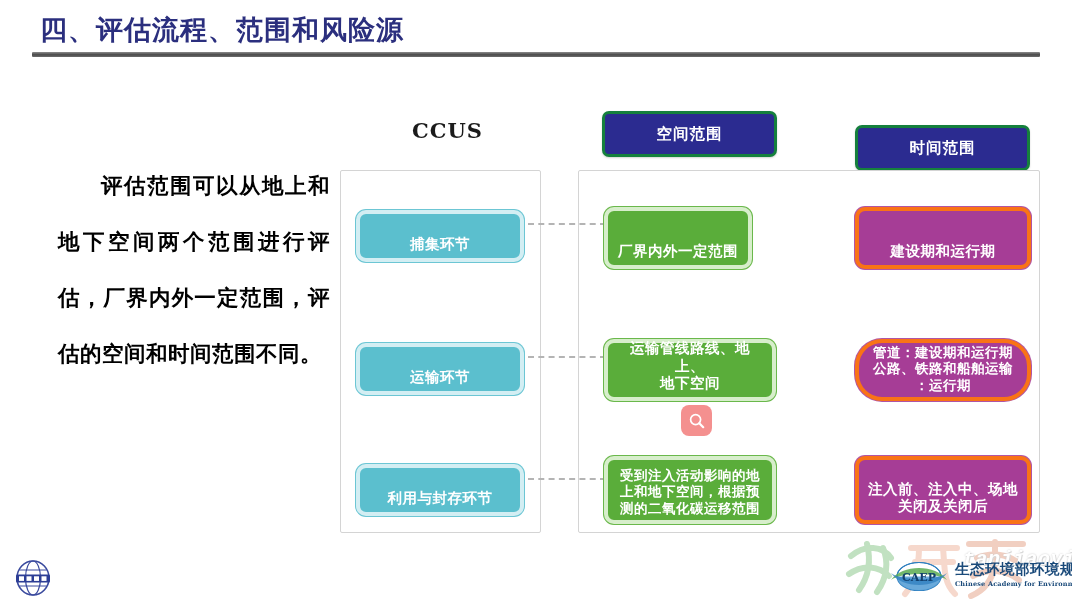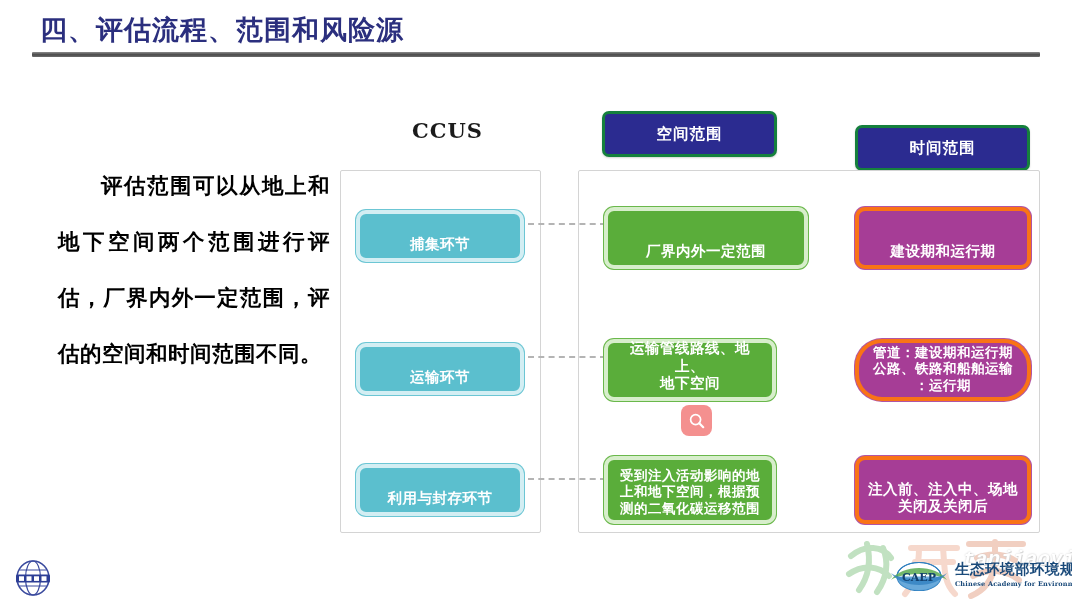--- a/index.html
+++ b/index.html
@@ -95,21 +95,21 @@
     box-shadow:0 0 0 1px #b155a4;
     font-size:14.5px;
   }
 
   
   #n-capture   { left:356px; top:198px; width:168px; height:52px; }
   #n-transport { left:356px; top:331px; width:168px; height:52px; }
   #n-storage   { left:356px; top:452px; width:168px; height:52px; }
 
   
-  #g-capture   { left:604px; top:195px; width:204px; height:62px; }
+  #g-capture   { left:604px; top:195px; width:148px; height:62px; }
   #g-transport { left:604px; top:327px; width:172px; height:62px; }
   #g-storage   { left:604px; top:444px; width:172px; height:68px; font-size:13.5px; }
 
   
   #p-capture   { left:855px; top:195px; width:176px; height:62px; }
   #p-transport { left:855px; top:327px; width:176px; height:62px; font-size:13.5px;border-radius:27px; }
   #p-storage   { left:855px; top:444px; width:176px; height:68px; }
 
   
   .dash {

